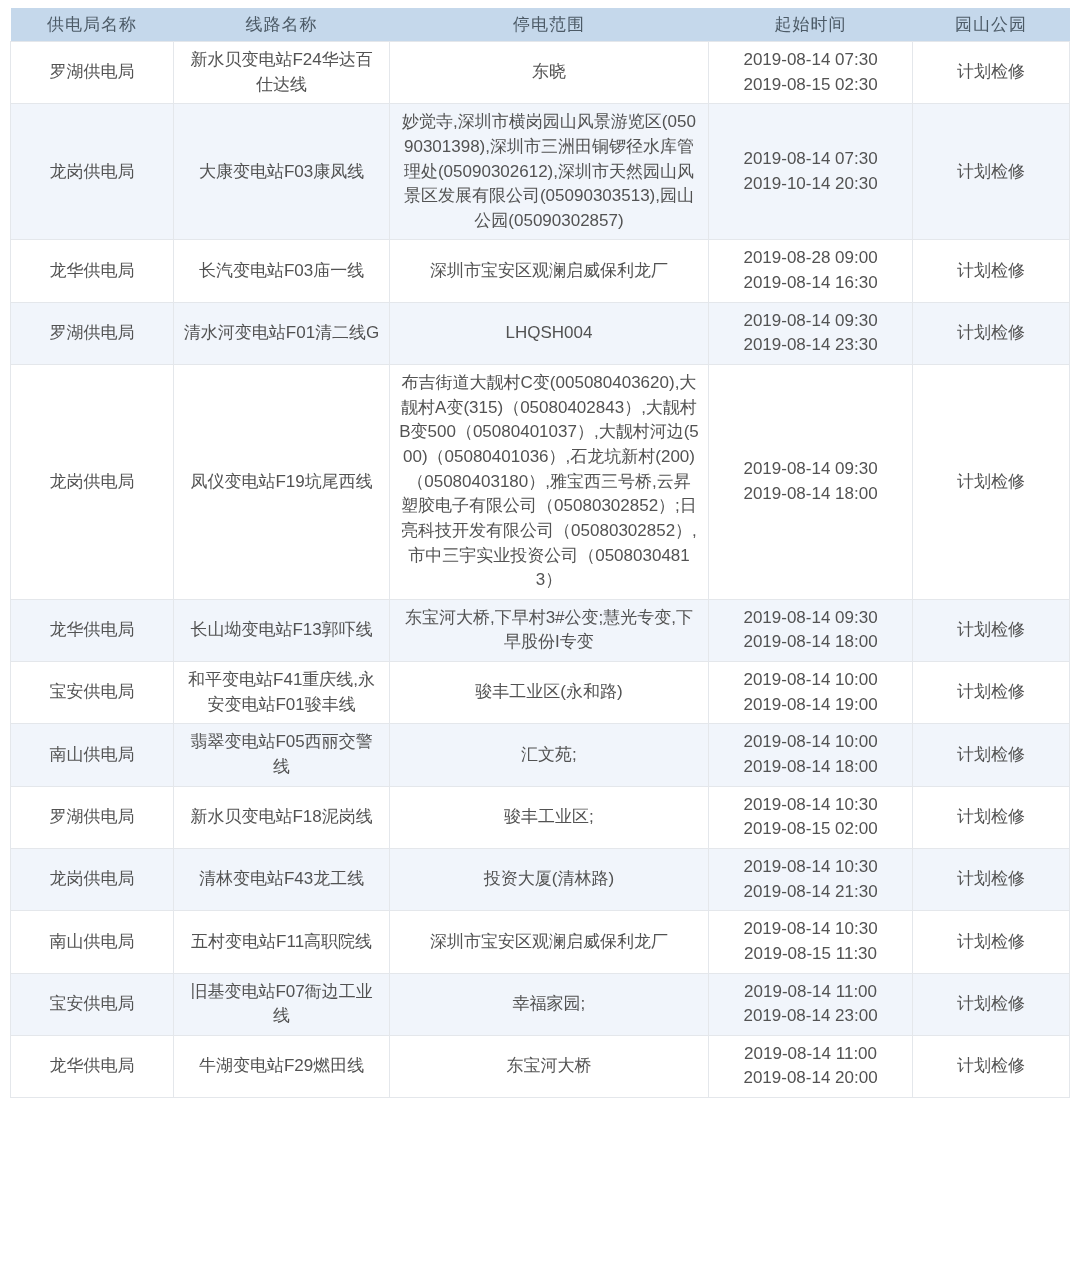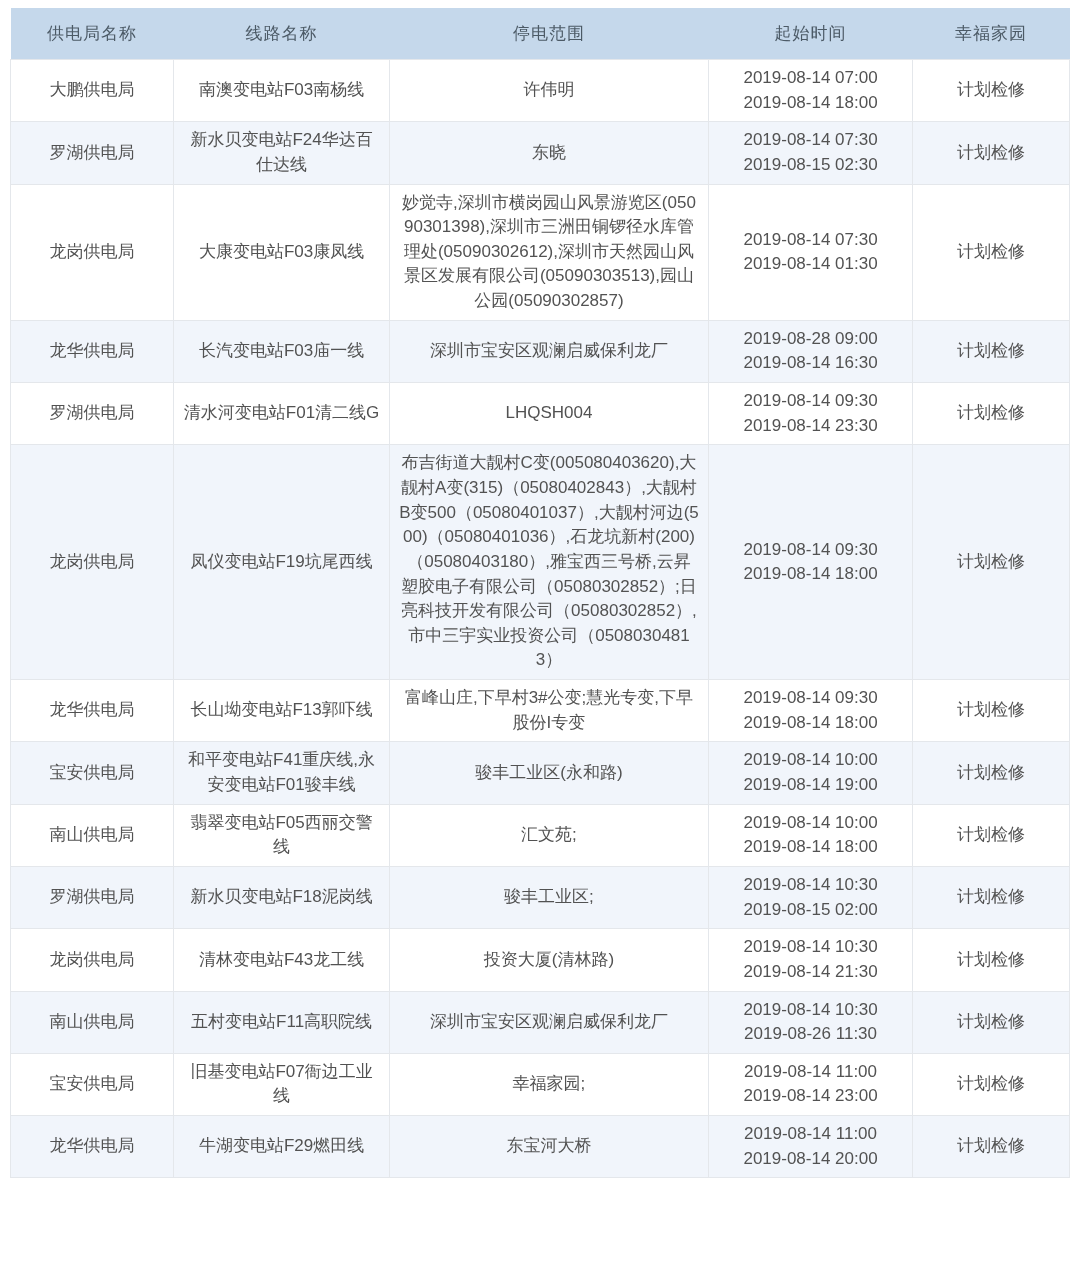--- a/index.html
+++ b/index.html
@@ -27,21 +27,21 @@
   table.outage col.c1{width:15.4%;}
   table.outage col.c2{width:20.4%;}
   table.outage col.c3{width:30.1%;}
   table.outage col.c4{width:19.3%;}
   table.outage col.c5{width:14.8%;}
   table.outage thead th{
     background:var(--header-bg);
     color:var(--header-text);
     font-weight:normal;
     font-size:17px;
-    padding:14px 4px;
+    padding:5px 4px;
     border:none;
     text-align:center;
     letter-spacing:1px;
   }
   table.outage td{
     border:1px solid var(--border);
     color:var(--text);
     font-size:17px;
     line-height:1.45;
     text-align:center;
@@ -64,51 +64,41 @@
         <col class="c3">
         <col class="c4">
         <col class="c5">
     </colgroup>
     <thead>
       <tr>
         <th>供电局名称</th>
         <th>线路名称</th>
         <th>停电范围</th>
         <th>起始时间</th>
-        <th>幸福家园</th>
+        <th>园山公园</th>
       </tr>
     </thead>
     <tbody id="table-body">
   <tr>
-    <td>大鹏供电局</td>
-    <td>南澳变电站F03南杨线</td>
-    <td>许伟明</td>
-    <td class="time-cell">
-      <div>2019-08-14 07:00</div>
-      <div>2019-08-14 18:00</div>
-    </td>
-    <td>计划检修</td>
-  </tr>
-  <tr>
     <td>罗湖供电局</td>
     <td>新水贝变电站F24华达百仕达线</td>
     <td>东晓</td>
     <td class="time-cell">
       <div>2019-08-14 07:30</div>
       <div>2019-08-15 02:30</div>
     </td>
     <td>计划检修</td>
   </tr>
   <tr>
     <td>龙岗供电局</td>
     <td>大康变电站F03康凤线</td>
     <td>妙觉寺,深圳市横岗园山风景游览区(05090301398),深圳市三洲田铜锣径水库管理处(05090302612),深圳市天然园山风景区发展有限公司(05090303513),园山公园(05090302857)</td>
     <td class="time-cell">
       <div>2019-08-14 07:30</div>
-      <div>2019-08-14 01:30</div>
+      <div>2019-10-14 20:30</div>
     </td>
     <td>计划检修</td>
   </tr>
   <tr>
     <td>龙华供电局</td>
     <td>长汽变电站F03庙一线</td>
     <td>深圳市宝安区观澜启威保利龙厂</td>
     <td class="time-cell">
       <div>2019-08-28 09:00</div>
       <div>2019-08-14 16:30</div>
@@ -131,21 +121,21 @@
     <td>布吉街道大靓村C变(005080403620),大靓村A变(315)（05080402843）,大靓村B变500（05080401037）,大靓村河边(500)（05080401036）,石龙坑新村(200)（05080403180）,雅宝西三号桥,云昇塑胶电子有限公司（05080302852）;日亮科技开发有限公司（05080302852）,市中三宇实业投资公司（05080304813）</td>
     <td class="time-cell">
       <div>2019-08-14 09:30</div>
       <div>2019-08-14 18:00</div>
     </td>
     <td>计划检修</td>
   </tr>
   <tr>
     <td>龙华供电局</td>
     <td>长山坳变电站F13郭吓线</td>
-    <td>富峰山庄,下早村3#公变;慧光专变,下早股份I专变</td>
+    <td>东宝河大桥,下早村3#公变;慧光专变,下早股份I专变</td>
     <td class="time-cell">
       <div>2019-08-14 09:30</div>
       <div>2019-08-14 18:00</div>
     </td>
     <td>计划检修</td>
   </tr>
   <tr>
     <td>宝安供电局</td>
     <td>和平变电站F41重庆线,永安变电站F01骏丰线</td>
     <td>骏丰工业区(永和路)</td>
@@ -184,21 +174,21 @@
       <div>2019-08-14 21:30</div>
     </td>
     <td>计划检修</td>
   </tr>
   <tr>
     <td>南山供电局</td>
     <td>五村变电站F11高职院线</td>
     <td>深圳市宝安区观澜启威保利龙厂</td>
     <td class="time-cell">
       <div>2019-08-14 10:30</div>
-      <div>2019-08-26 11:30</div>
+      <div>2019-08-15 11:30</div>
     </td>
     <td>计划检修</td>
   </tr>
   <tr>
     <td>宝安供电局</td>
     <td>旧基变电站F07衙边工业线</td>
     <td>幸福家园;</td>
     <td class="time-cell">
       <div>2019-08-14 11:00</div>
       <div>2019-08-14 23:00</div>

